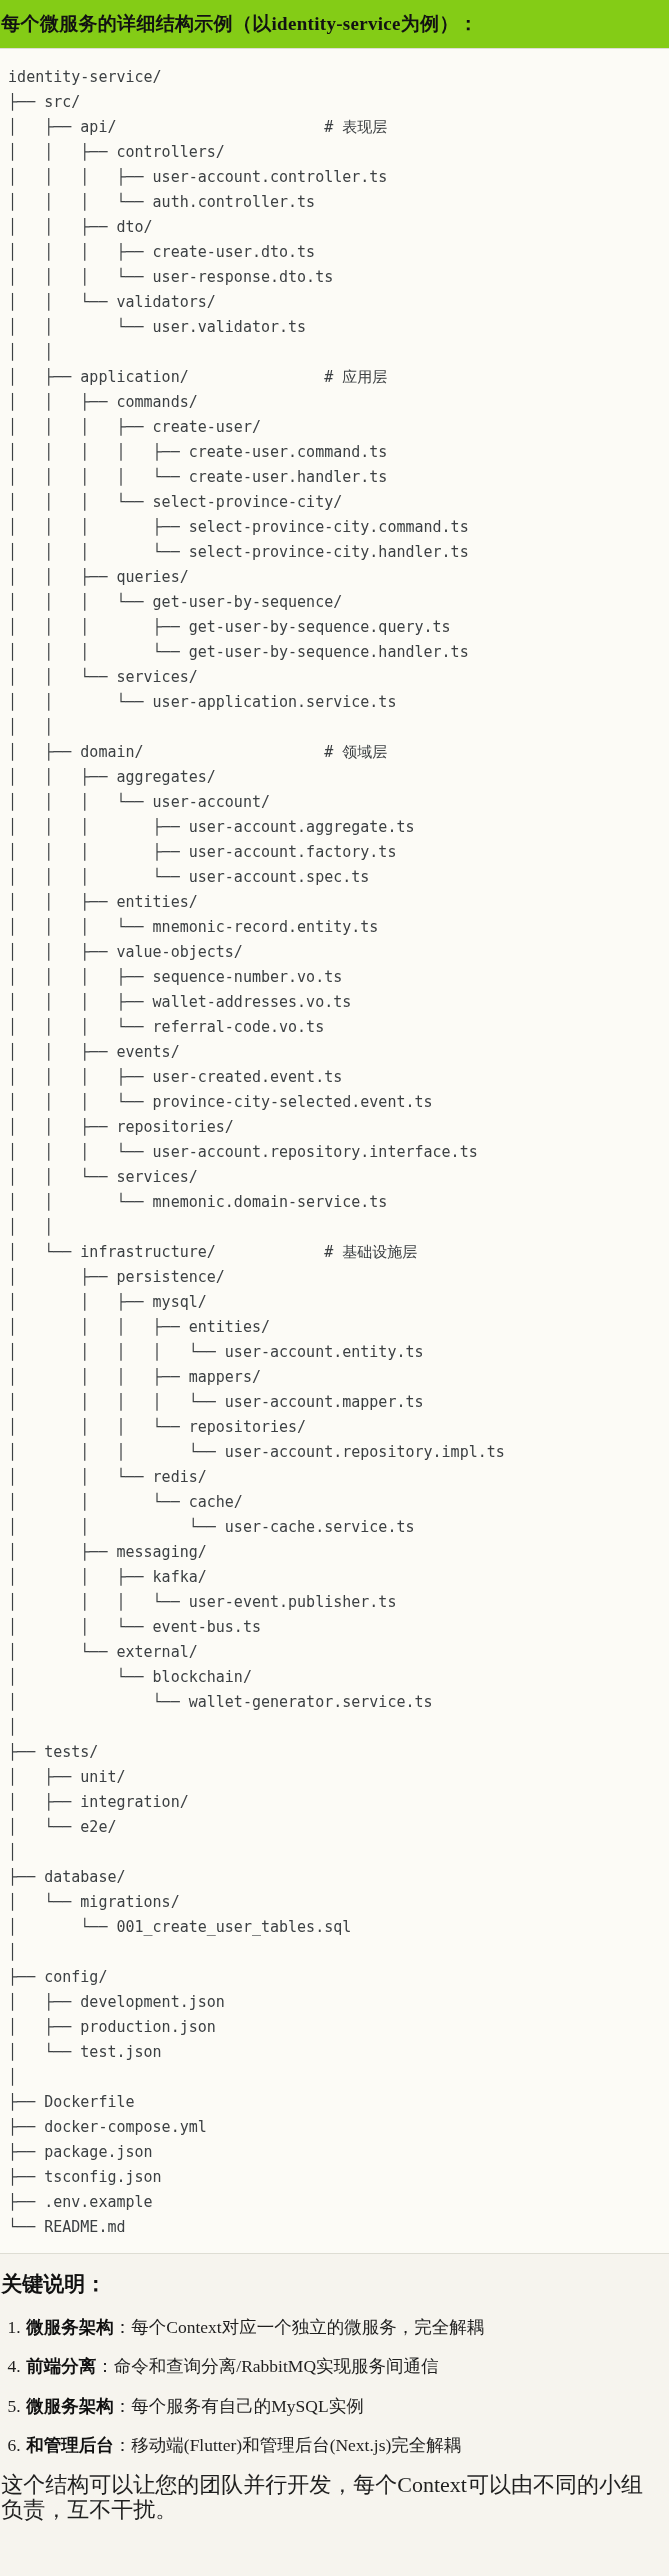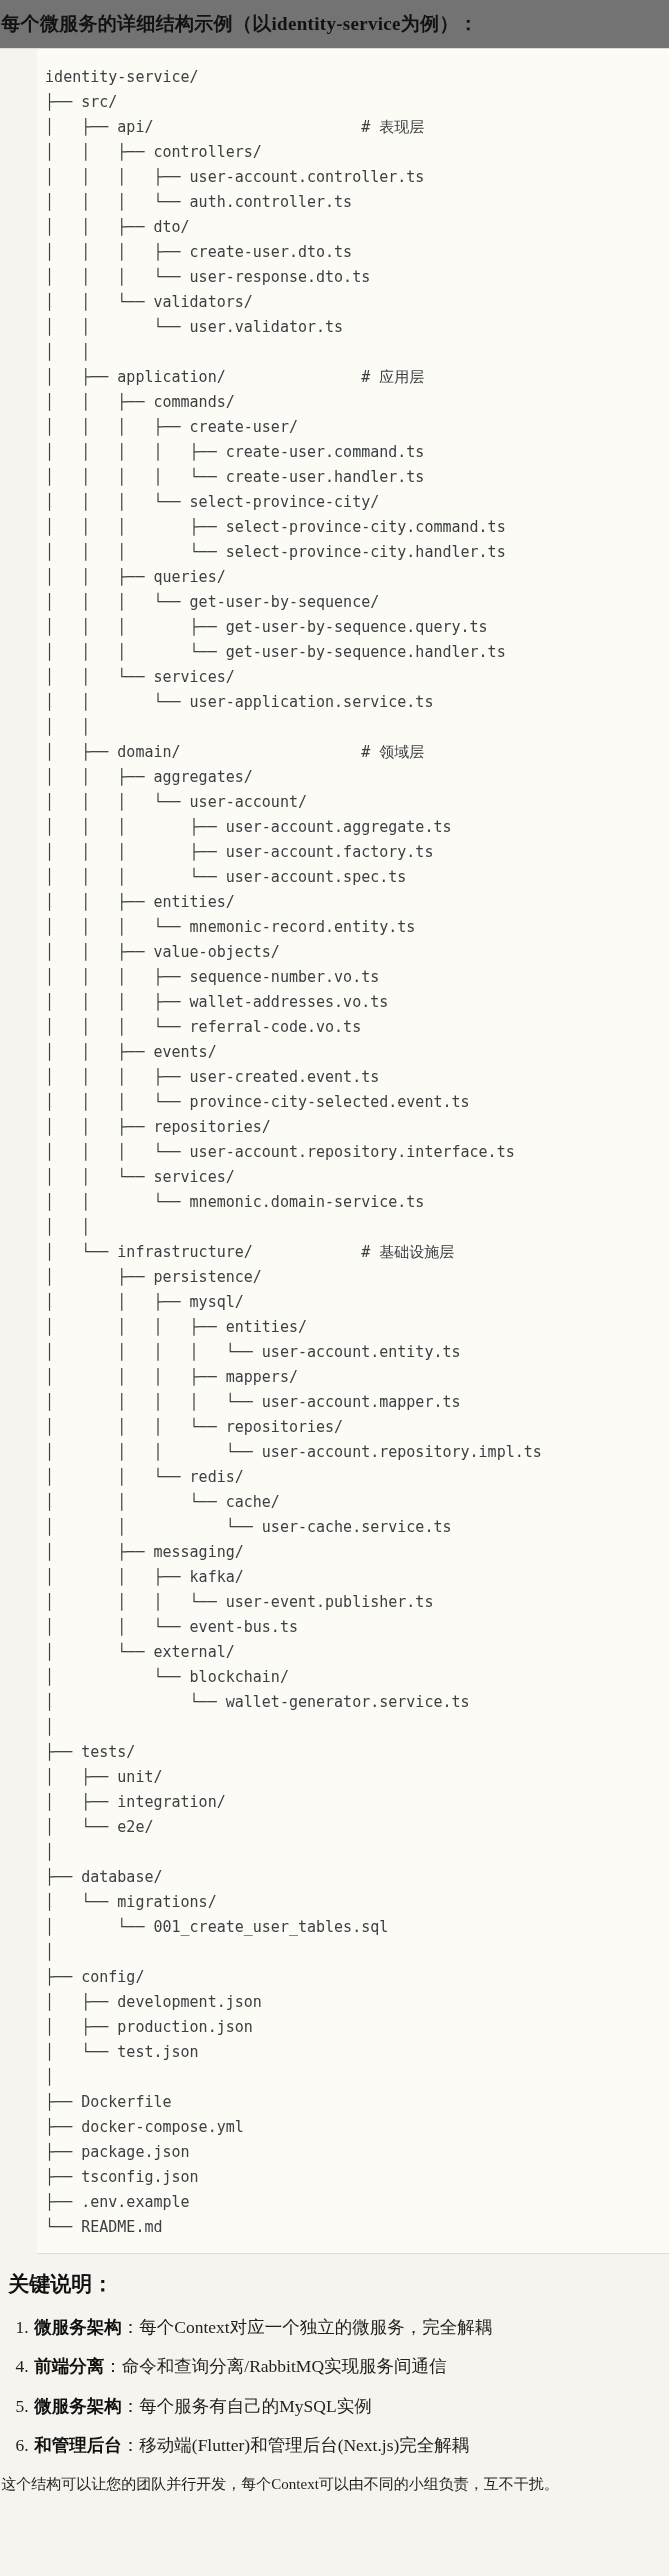--- a/index.html
+++ b/index.html
@@ -9,37 +9,36 @@
     color:#1f1f1f;
     font-family:"Liberation Serif",serif;
   }
   .page{width:669px;min-height:2576px;box-sizing:border-box;overflow:hidden;}
 
   
   .doc-header{
     padding:9.4px 15px 0 1.3px;
     height:39px;
     border-bottom:0.6px solid #deddd3;
-    background:#737373;
+    background:#84cc16;
   }
   .doc-header h2{
     margin:0;
     font-size:19px;
     line-height:29px;
     font-weight:700;
     color:#121212;
     letter-spacing:0.3px;
   }
 
   
   .code-section{
     background:#fcfbf6;
     border-bottom:0.6px solid #deddd3;
     padding:15.6px 12.5px 13px 8.1px;
-    margin-left:37px;
   }
   .code-section pre{
     margin:0;
     font-family:"DejaVu Sans Mono","Liberation Mono",monospace;
     font-size:15px;
     line-height:25px;
     color:#3c4043;
     white-space:pre;
   }
 
@@ -47,38 +46,37 @@
   .notes-section{
     padding:15.6px 12.5px 12.5px 1.3px;
     background:#f6f4ee;
   }
   .notes-section h3{
     margin:0 0 16.3px 0;
     font-size:21px;
     line-height:29px;
     font-weight:700;
     color:#121212;
-    padding-left:7px;
   }
   .notes-section ol{
     list-style:none;
-    margin:8px;
+    margin:0;
     padding:0 0 0 6.3px;
   }
   .notes-section li{
     font-size:17.5px;
     line-height:25px;
     margin-bottom:14.4px;
     color:#1f1f1f;
   }
   .notes-section li .num{margin-right:5.6px;}
   .notes-section li strong{font-weight:700;color:#101010;}
   .closing{
     margin:8.8px 0 0 0;
-    font-size:15px;
+    font-size:22px;
     line-height:25px;
     color:#1f1f1f;
   }
 </style>
 </head>
 <body>
 
 <div class="page">
 
   <header class="doc-header">

